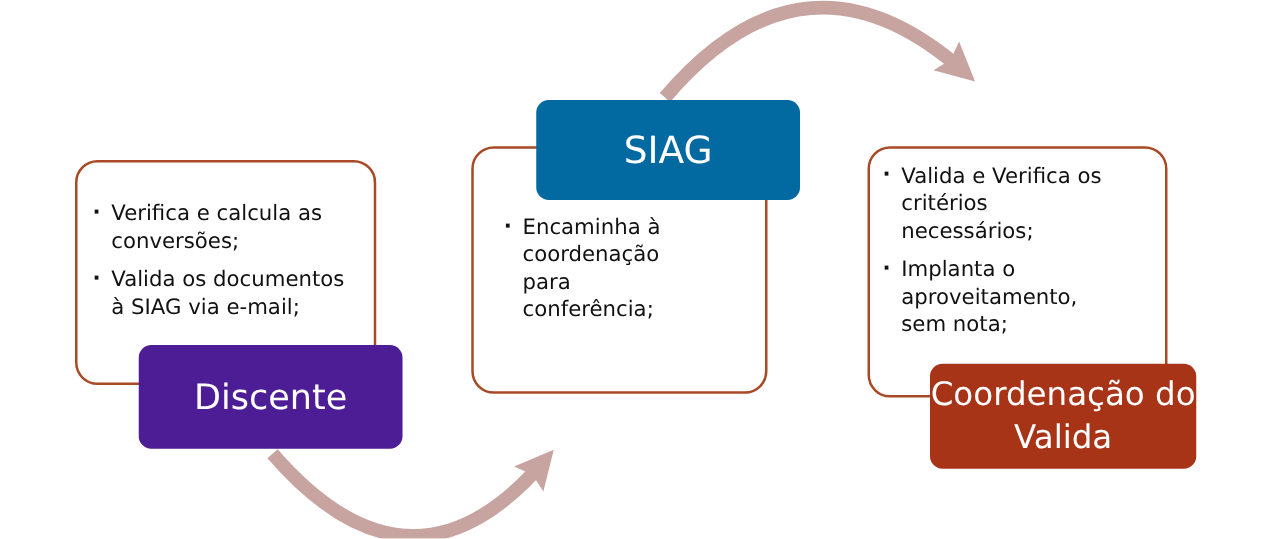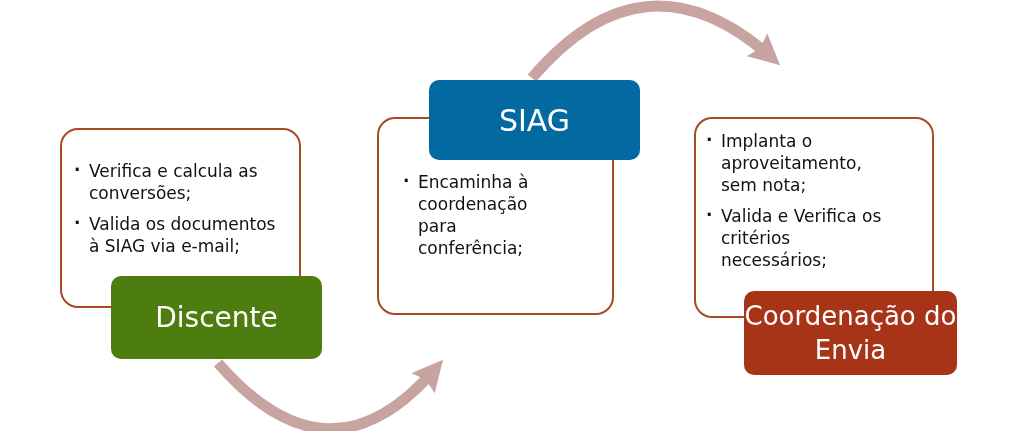--- a/index.html
+++ b/index.html
@@ -89,36 +89,36 @@
 <body>
 
 <div class="canvas">
 
   <div class="panel panel-1" style="border-color: rgb(168, 74, 38);">
     <ul class="bullets">
       <li>Verifica e calcula as conversões;</li>
       <li>Valida os documentos à SIAG via e-mail;</li>
     </ul>
   </div>
-  <div class="step-label label-1" style="background-color: #4d7c0f;">Discente</div>
+  <div class="step-label label-1" style="background-color: #4c1d95;">Discente</div>
 
   <div class="panel panel-2" style="border-color: rgb(168, 74, 38);">
     <ul class="bullets">
       <li>Encaminha à coordenação para conferência;</li>
     </ul>
   </div>
   <div class="step-label label-2" style="background-color: #0369a1; text-align: right;">SIAG</div>
 
   <div class="panel panel-3" style="border-color: rgb(168, 74, 38);">
     <ul class="bullets">
+      <li>Valida e Verifica os critérios necessários;</li>
       <li>Implanta o aproveitamento, sem nota;</li>
-      <li>Valida e Verifica os critérios necessários;</li>
     </ul>
   </div>
-  <div class="step-label label-3" style="background-color: rgb(168, 52, 24);">Coordenação do Envia</div>
+  <div class="step-label label-3" style="background-color: rgb(168, 52, 24);">Coordenação do Valida</div>
 
   <svg class="arrows" width="1013" height="431" viewBox="0 0 1013 431">
     <defs>
       <marker id="ah" viewBox="0 0 10 10" refX="6.5" refY="5" markerWidth="2.8" markerHeight="3.1" orient="auto" markerUnits="strokeWidth">
         <path d="M0,0 L10,5 L0,10 L1.5,5 Z" fill="#c8a4a0" style="fill: rgb(200, 164, 160);"></path>
       </marker>
     </defs>
     <path class="arrow-path" d="M 218 363 Q 330 492 436 368" marker-end="url(#ah)" style="stroke: rgb(200, 164, 160);"></path>
     <path class="arrow-path" d="M 532 78 Q 645 -55 772 58" marker-end="url(#ah)" style="stroke: rgb(200, 164, 160);"></path>
   </svg>

